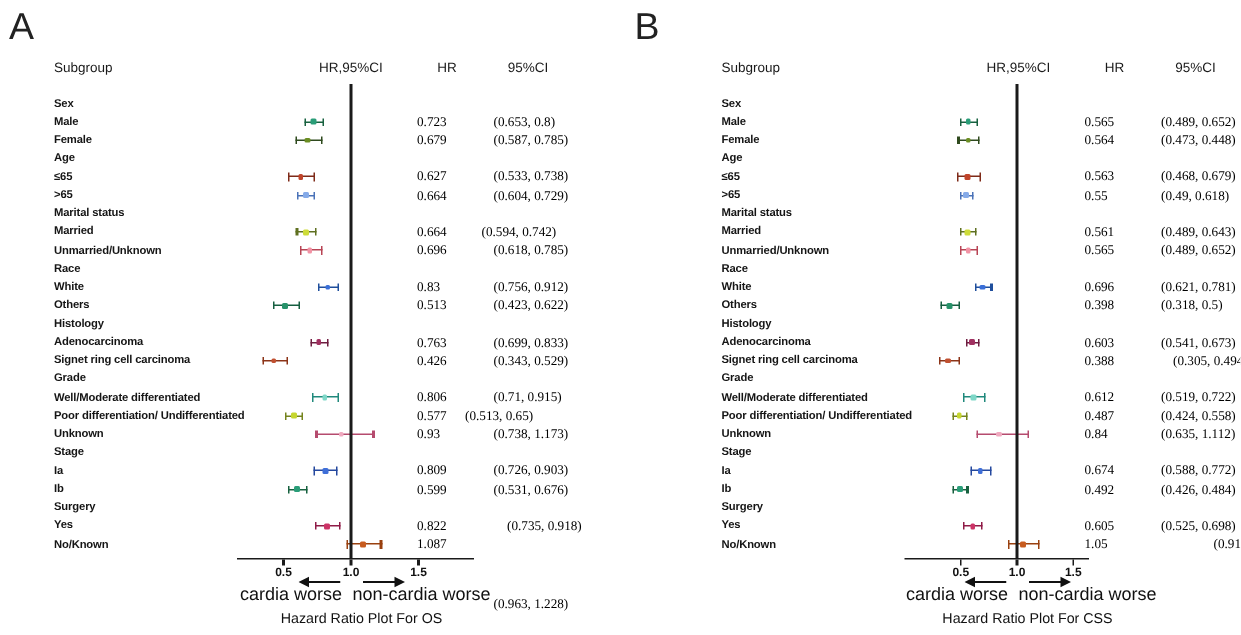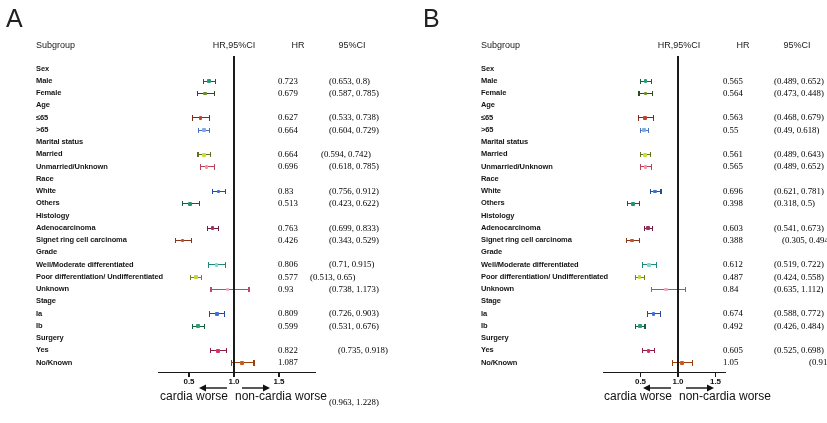--- a/index.html
+++ b/index.html
@@ -166,20 +166,21 @@
         <div class="axis-line" style="left: 158px; top: 372px; width: 158px;"></div>
         <div class="tick" style="left: 188.4px; top: 373.4px;"></div>
         <div class="tick-label" style="left: 177px; top: 377px;">0.5</div>
         <div class="tick" style="left: 233.4px; top: 373.4px;"></div>
         <div class="tick-label" style="left: 222px; top: 377px;">1.0</div>
         <div class="tick" style="left: 278.4px; top: 373.4px;"></div>
         <div class="tick-label" style="left: 267px; top: 377px;">1.5</div>
       </div>
     <div class="dir-label dl-left" style="left: 124px; top: 389px;">cardia worse</div>
     <div class="dir-label dl-right" style="left: 211px; top: 389px;">non-cardia worse</div>
+    <div class="caption" style="left: 141px; top: 407px;">Hazard Ratio Plot For OS</div>
   <svg width="28" height="8" class="arrow-svg" style="left: 199px; top: 384px;">
         <line x1="6" x2="28" y1="4" y2="4" stroke="#111" stroke-width="1.4"></line>
         <polygon points="7,0.5 7,7.5 0,4" fill="#111"></polygon>
       </svg>
       <svg width="28" height="8" class="arrow-svg" style="left: 242px; top: 384px;">
         <line x1="0" x2="22" y1="4" y2="4" stroke="#111" stroke-width="1.4"></line>
         <polygon points="21,0.5 21,7.5 28,4" fill="#111"></polygon>
       </svg>
     </section>
 
@@ -323,20 +324,21 @@
         <div class="axis-line" style="left: 158px; top: 372px; width: 123px;"></div>
         <div class="tick" style="left: 194.9px; top: 373.4px;"></div>
         <div class="tick-label" style="left: 183.5px; top: 377px;">0.5</div>
         <div class="tick" style="left: 232.4px; top: 373.4px;"></div>
         <div class="tick-label" style="left: 221px; top: 377px;">1.0</div>
         <div class="tick" style="left: 269.9px; top: 373.4px;"></div>
         <div class="tick-label" style="left: 258.5px; top: 377px;">1.5</div>
       </div>
     <div class="dir-label dl-left" style="left: 123px; top: 389px;">cardia worse</div>
     <div class="dir-label dl-right" style="left: 210px; top: 389px;">non-cardia worse</div>
+    <div class="caption" style="left: 140px; top: 407px;">Hazard Ratio Plot For CSS</div>
   <svg width="28" height="8" class="arrow-svg" style="left: 198px; top: 384px;">
         <line x1="6" x2="28" y1="4" y2="4" stroke="#111" stroke-width="1.4"></line>
         <polygon points="7,0.5 7,7.5 0,4" fill="#111"></polygon>
       </svg>
       <svg width="28" height="8" class="arrow-svg" style="left: 241px; top: 384px;">
         <line x1="0" x2="22" y1="4" y2="4" stroke="#111" stroke-width="1.4"></line>
         <polygon points="21,0.5 21,7.5 28,4" fill="#111"></polygon>
       </svg>
     </section>
 

